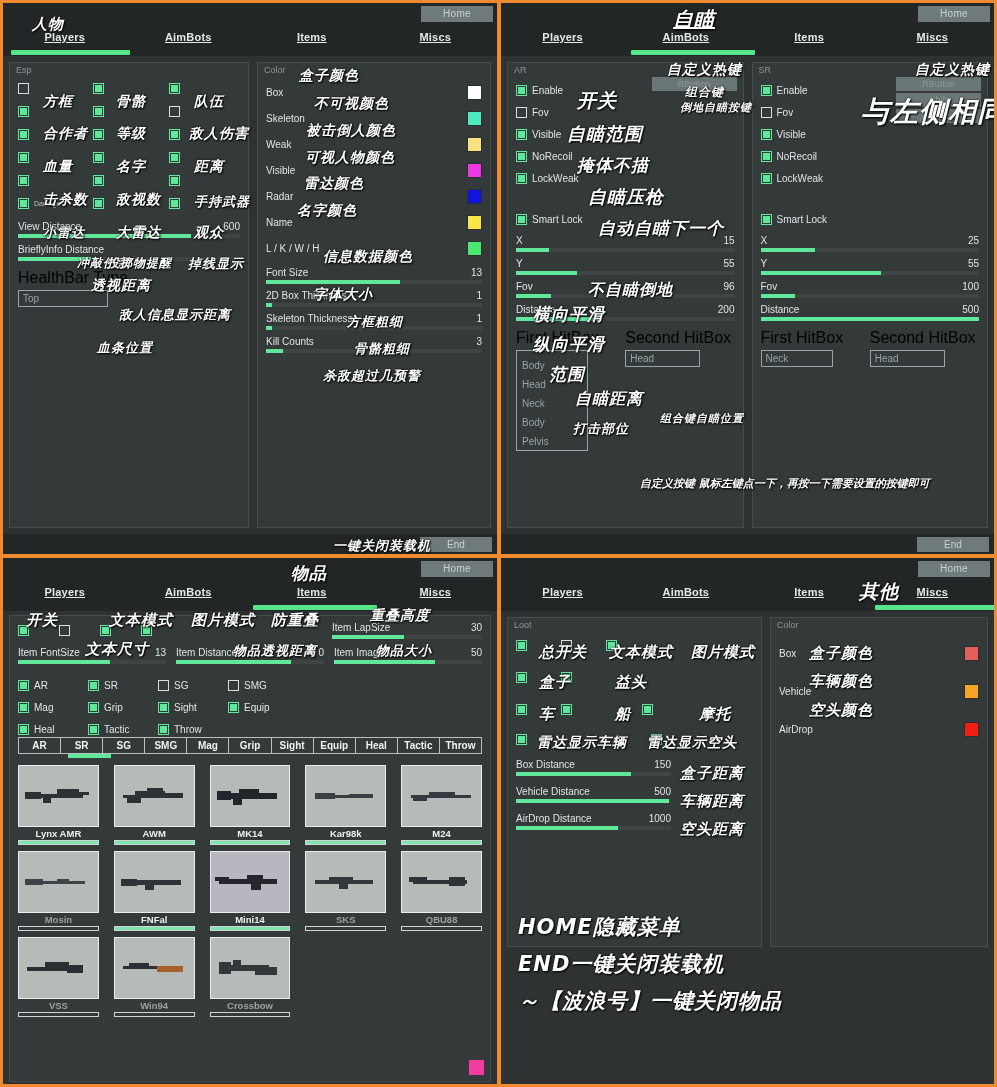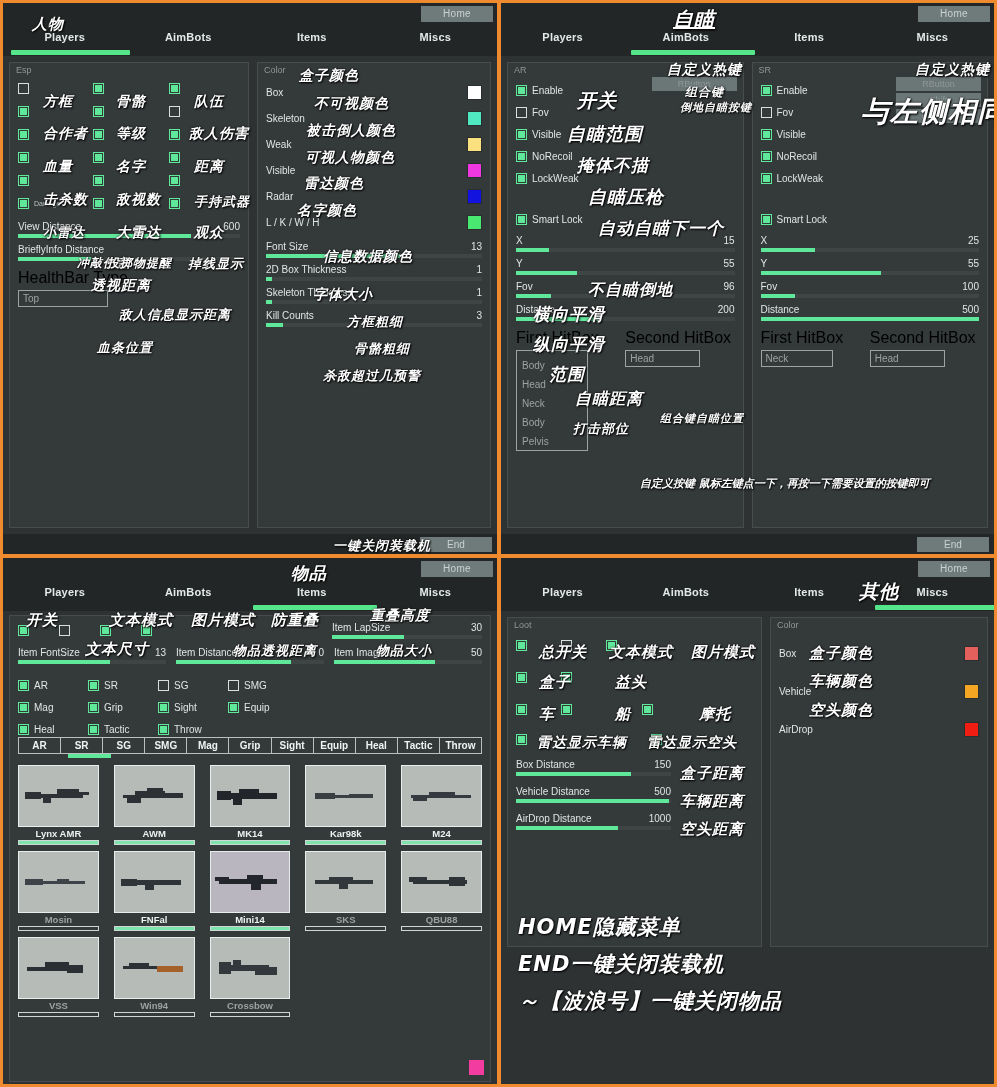--- a/index.html
+++ b/index.html
@@ -36,21 +36,21 @@
   .home-btn {
     position:absolute; right:4px; top:3px; width:72px; height:16px;
     background:#6f7a7a; color:#c9d2d2; font-size:10px; line-height:16px;
     text-align:center; letter-spacing:.3px;
   }
   .tabbar {
     height: 24px; background:#232626; display:flex; position:relative; flex:0 0 auto;
   }
   .tab {
     flex:1; text-align:center; font-size:11px; color:#e3e9e9; line-height:24px;
-    font-weight:bold; letter-spacing:.2px;
+    font-weight:bold; letter-spacing:.2px;text-decoration:underline;
   }
   .tabunderline {
     height:7px; background:#232626; position:relative; flex:0 0 auto;
   }
   .tabunderline .fill {
     position:absolute; top:1px; height:5px; background:#55e58a;
     border-radius:1px;
   }
   .body {
     flex:1; position:relative; background:#2e3232; padding:6px 6px 0 6px;
@@ -281,20 +281,24 @@
               <span class="cname">Weak</span>
               <span class="cswatch" style="background:#fbe07f"></span>
             </div>
             <div class="crow">
               <span class="cname">Visible</span>
               <span class="cswatch" style="background:#ef38e2"></span>
             </div>
             <div class="crow">
               <span class="cname">Radar</span>
               <span class="cswatch" style="background:#1313e0"></span>
+            </div>
+            <div class="crow">
+              <span class="cname">Name</span>
+              <span class="cswatch" style="background:#f8e64a"></span>
             </div>
             <div class="crow">
               <span class="cname" style="width:70px;">L / K / W / H</span>
               <span class="cswatch" style="background:#49e871"></span>
             </div>
 
             <div style="margin-top:6px;text-align:right;">
               <div class="sl">
                 <div class="srow">
                   <span class="sname">Font Size</span>

